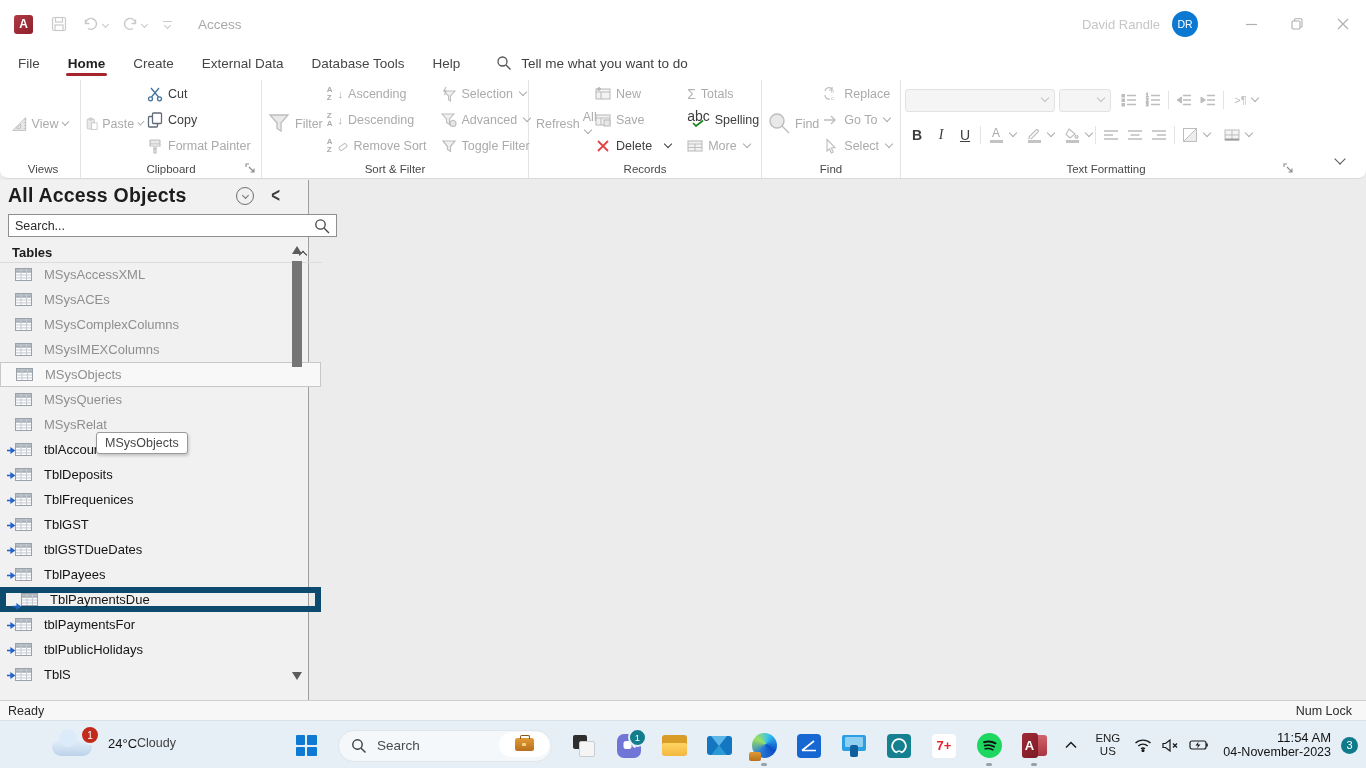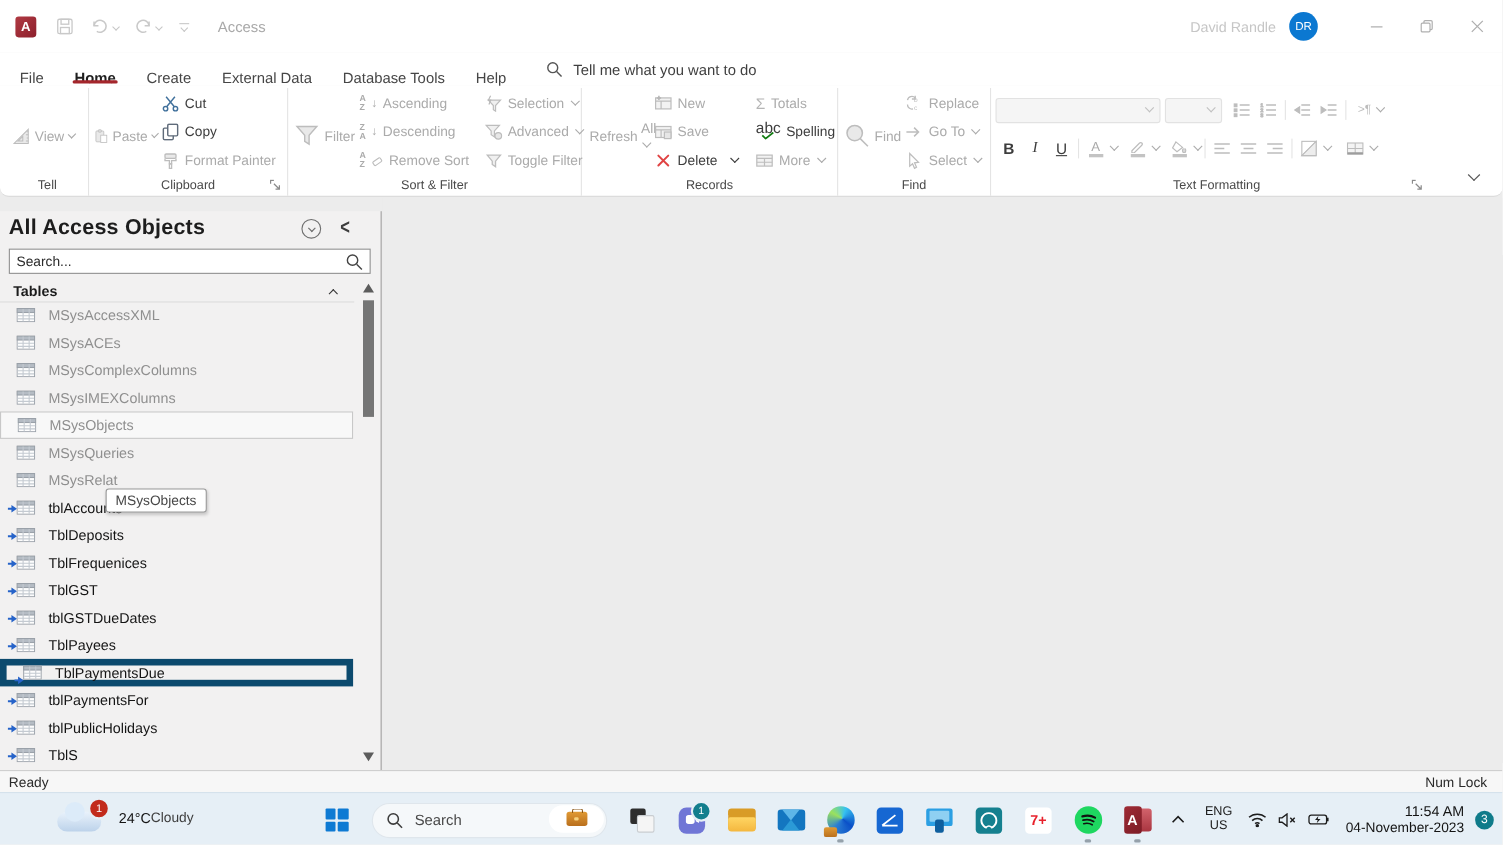--- a/index.html
+++ b/index.html
@@ -12,21 +12,21 @@
            font-size:12px;font-weight:bold;display:flex;align-items:center;justify-content:center;margin-left:14px;}
   .qbtn{color:#c7c7c7;display:flex;align-items:center;justify-content:center;}
   .qchev{width:4px;height:4px;border-right:1.2px solid #c7c7c7;border-bottom:1.2px solid #c7c7c7;transform:rotate(45deg);margin-left:4px;}
   .appname{color:#a9a9a9;font-size:13.5px;margin-left:26px;}
   .tb-right{position:absolute;right:0;top:0;height:48px;display:flex;align-items:center;}
   .username{color:#c6c6c6;font-size:13px;margin-right:12px;}
   .avatar{width:26px;height:26px;border-radius:50%;background:#0b78d1;color:#fff;font-size:10.5px;display:flex;align-items:center;justify-content:center;margin-right:30px;}
   .wctl{width:46px;height:48px;display:flex;align-items:center;justify-content:center;color:#b5b5b5;font-size:14px;}
   
   .tabrow{position:absolute;left:0;top:48px;width:1366px;height:30px;background:#fff;display:flex;align-items:center;}
-  .rtab{font-size:13.5px;color:#464646;padding:0 14px;height:30px;display:flex;align-items:flex-end;position:relative;}
+  .rtab{font-size:13.5px;color:#464646;padding:0 14px;height:30px;display:flex;align-items:center;position:relative;}
   .rtab.active{color:#1f1f1f;font-weight:bold;}
   .rtab.active:after{content:"";position:absolute;left:12px;right:12px;bottom:2px;height:3px;border-radius:2px;background:#a4262c;}
   .tellme{display:flex;align-items:center;margin-left:22px;font-size:13.5px;color:#3f3f3f;gap:9px;}
   
   .ribbon{position:absolute;left:0;top:78px;width:1366px;height:101px;background:#fff;border-bottom:1px solid #dadada;
           border-radius:0 0 8px 8px;display:flex;padding:2px 0 0 6px;box-sizing:border-box;}
   .rgroup{display:flex;flex-direction:column;border-right:1px solid #e4e4e4;padding:0 4px;}
   .rbody{flex:1;display:flex;align-items:stretch;}
   .glabel{height:18px;font-size:11.5px;color:#494949;display:flex;align-items:center;justify-content:center;position:relative;}
   .launcher{position:absolute;right:2px;top:3px;color:#8b8b8b;}
@@ -45,21 +45,21 @@
   .azl{display:inline-flex;flex-direction:column;font-size:8px;line-height:8px;color:inherit;font-weight:bold;}
   .combo{height:21px;background:#f5f5f5;border:1px solid #e2e2e2;border-radius:3px;display:flex;align-items:center;justify-content:flex-end;padding-right:6px;color:#c0c0c0;}
   .ibtn{width:24px;height:22px;display:flex;align-items:center;justify-content:center;}
   .tfsep{width:1px;height:18px;background:#e4e4e4;margin:0 3px;align-self:center;}
   .tfrow{display:flex;align-items:center;height:30px;margin-top:5px;}
   .colorbtn{display:flex;flex-direction:column;align-items:center;line-height:11px;}
   .colorbar{width:13px;height:3px;background:#c3c3c3;margin-top:1px;}
   .collapse-rib{position:absolute;right:22px;top:155px;color:#555;}
   
   .content{position:absolute;left:348px;top:180px;width:1018px;height:520px;background:#ececec;}
-  .navpane{position:absolute;left:0;top:192px;width:347px;height:520px;background:#f2f1f1;border-right:1px solid #9f9f9f;box-sizing:border-box;}
+  .navpane{position:absolute;left:0;top:180px;width:309px;height:520px;background:#f2f1f1;border-right:1px solid #9f9f9f;box-sizing:border-box;}
   .navtitle{position:absolute;left:8px;top:4px;font-size:19.5px;font-weight:600;color:#1d1d1d;letter-spacing:.2px;}
   .navmenu{position:absolute;right:54px;top:7px;width:16px;height:16px;border:1.2px solid #6f6f6f;border-radius:50%;display:flex;align-items:center;justify-content:center;color:#6f6f6f;}
   .navcollapse{position:absolute;right:28px;top:6px;color:#3c3c3c;font-size:15px;font-weight:bold;transform:scaleY(1.3);}
   .navsearch{position:absolute;left:8px;top:34px;width:329px;height:23px;background:#fff;border:1px solid #8f8f8f;box-sizing:border-box;display:flex;align-items:center;}
   .navsearch input{flex:1;border:none;outline:none;font-size:12.5px;color:#1f1f1f;padding-left:6px;background:transparent;font-family:"Liberation Sans",sans-serif;}
   .navsearch input::placeholder{color:#2b2b2b;opacity:1;}
   .groupbar{position:absolute;left:0;top:63px;width:322px;height:19px;display:flex;align-items:center;border-bottom:1px solid #dcdcdc;}
   .grouplabel{font-size:13px;font-weight:bold;color:#1c1c1c;margin-left:12px;flex:1;}
   .groupchev{margin-right:16px;color:#333;}
   .navlist{position:absolute;left:0;top:82px;width:347px;height:438px;overflow:hidden;}
@@ -206,21 +206,21 @@
           <svg class="ic26" viewBox="0 0 26 26" fill="none" stroke="#b9b9b9" stroke-width="1.3">
               <path d="M4 22 L22 4 V22 Z" class="fillable" fill="#efefef"></path>
               <path d="M22 7 h-2 M22 11 h-3 M22 15 h-2 M22 19 h-3"></path>
               <path d="M9 19 L15 13 V19 Z"></path>
             </svg>
           <span>View</span>
           <span class="cv"></span>
         </div>
       </div>
       <div class="glabel">
-          <span>Tell</span>
+          <span>Views</span>
         </div>
     </div>
 
     <div class="rgroup" style="width:172px">
       <div class="rbody">
         <div class="bigbtn dis">
           <svg class="ic26" viewBox="0 0 26 26" fill="none" stroke="#b9b9b9" stroke-width="1.3">
               <rect x="4" y="4" width="13" height="18" rx="1.5" class="fillable" fill="#f3f3f3"></rect>
               <rect x="8" y="2" width="5" height="4" rx="1" fill="#dedede"></rect>
               <rect x="12" y="11" width="10" height="12" fill="#fff"></rect>

